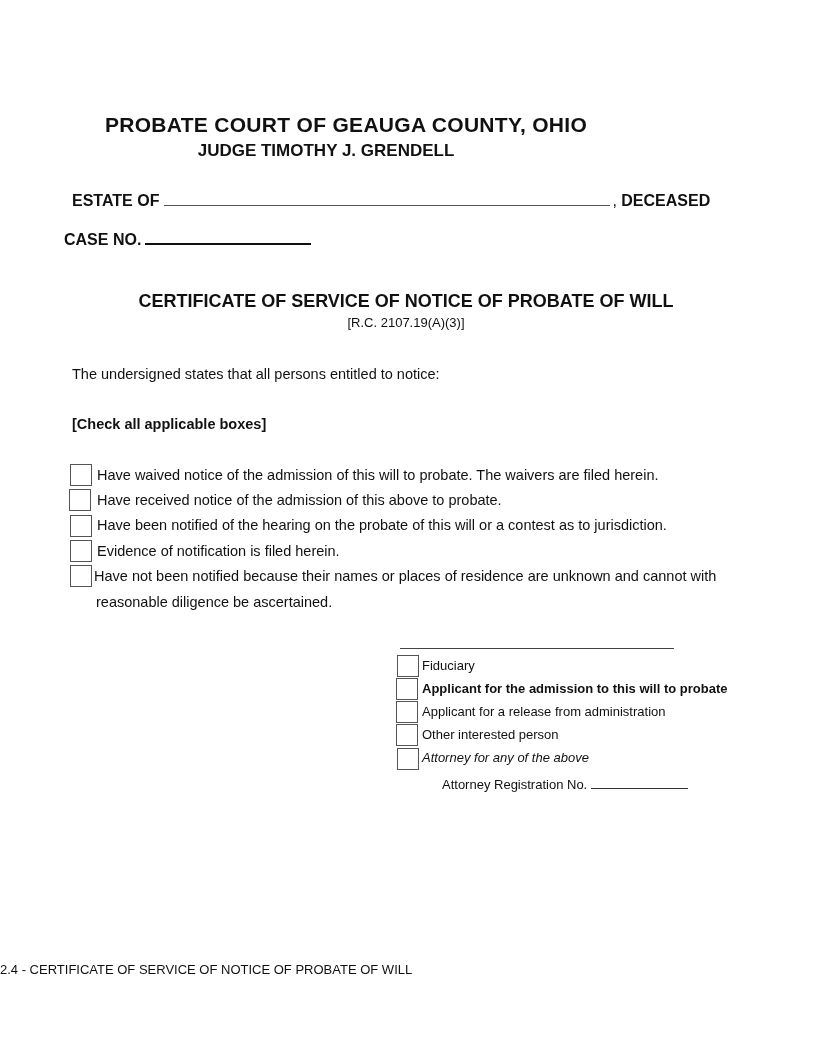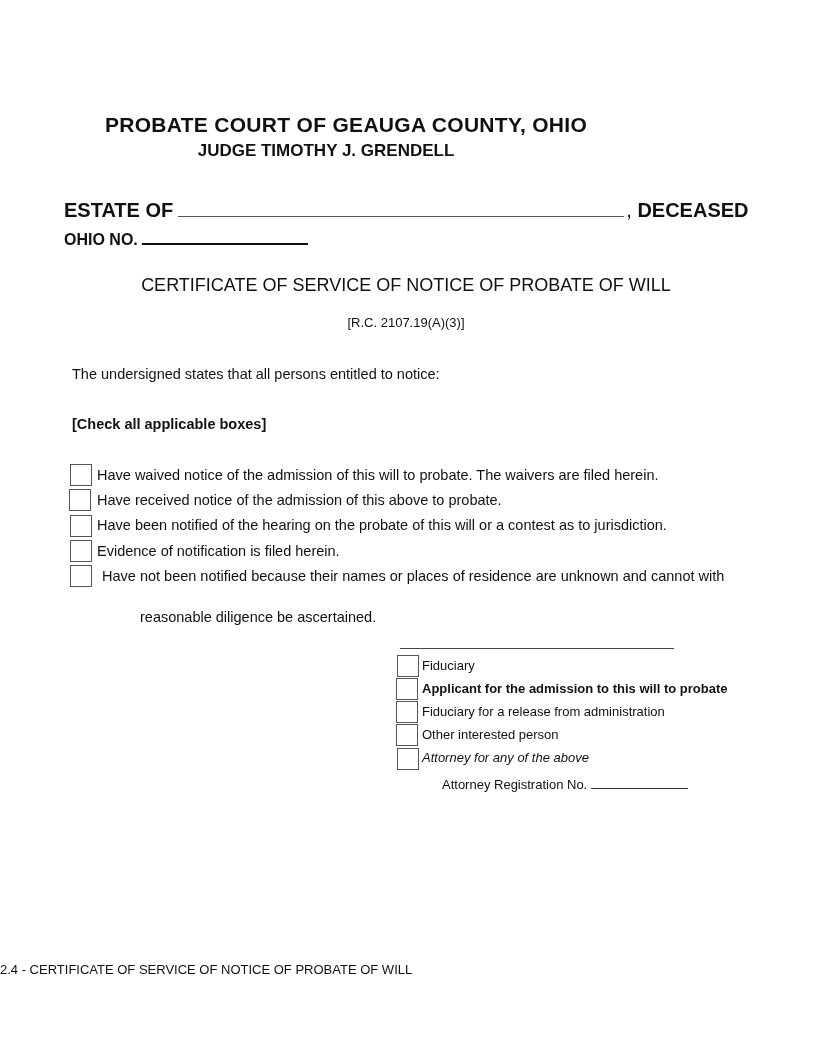--- a/index.html
+++ b/index.html
@@ -21,22 +21,22 @@
       text-align: center;
       font-size: 21px; font-weight: bold;
       letter-spacing: 0.3px;
     }
     .judge {
       left: 0; width: 652px; top: 141px;
       text-align: center;
       font-size: 17px; font-weight: bold;
     }
     .estate-line {
-      left: 64px; top: 191px;
-      font-size: 20px; font-weight: bold; margin-top: 8px;
+      left: 72px; top: 191px;
+      font-size: 16px; font-weight: bold;
     }
     .estate-line .blank {
       display: inline-block;
       width: 446px;
       border-bottom: 1px solid #555;
       height: 14px;
       vertical-align: baseline;
       margin: 0 2px 0 5px;
     }
     .estate-line .comma { font-weight: normal; }
@@ -46,23 +46,23 @@
     }
     .case-line .blank {
       display: inline-block;
       width: 166px;
       border-bottom: 2px solid #111;
       height: 14px;
       vertical-align: baseline;
       margin-left: 4px;
     }
     .cert-title {
-      left: 0; width: 812px; top: 275px;
+      left: 0; width: 812px; top: 291px;
       text-align: center;
-      font-size: 18px; font-weight: normal;
+      font-size: 18px; font-weight: bold;
     }
     .statute {
       left: 0; width: 812px; top: 315px;
       text-align: center;
       font-size: 13px;
     }
     .intro {
       left: 72px; top: 366px;
       font-size: 14.5px;
     }
@@ -116,21 +116,21 @@
 <body>
 
 <div class="abs court-title">PROBATE COURT OF GEAUGA COUNTY, OHIO</div>
 <div class="abs judge">JUDGE TIMOTHY J. GRENDELL</div>
 
 <div class="abs estate-line">
   <span>ESTATE OF</span><span class="blank"></span><span class="comma">,</span>
   <span>DECEASED</span>
 </div>
 <div class="abs case-line">
-  <span>OHIO NO.</span><span class="blank"></span>
+  <span>CASE NO.</span><span class="blank"></span>
 </div>
 
 <div class="abs cert-title">CERTIFICATE OF SERVICE OF NOTICE OF PROBATE OF WILL</div>
 <div class="abs statute">[R.C. 2107.19(A)(3)]</div>
 
 <div class="abs intro">The undersigned states that all persons entitled to notice:</div>
 <div class="abs check-all">[Check all applicable boxes]</div>
 
 <div>
   <div class="cb" style="left:70px; top:464px;"></div>
@@ -139,35 +139,35 @@
   <div class="cb" style="left:69px; top:489px;"></div>
   <div class="notice-text" style="left:97px; top:492px;">Have received notice of the admission of this above to probate.</div>
 
   <div class="cb" style="left:70px; top:515px;"></div>
   <div class="notice-text" style="left:97px; top:517px;">Have been notified of the hearing on the probate of this will or a contest as to jurisdiction.</div>
 
   <div class="cb" style="left:70px; top:540px;"></div>
   <div class="notice-text" style="left:97px; top:543px;">Evidence of notification is filed herein.</div>
 
   <div class="cb" style="left:70px; top:565px;"></div>
-  <div class="notice-text" style="left:102px; top:568px;">Have not been notified because their names or places of residence are unknown and cannot with</div>
-  <div class="notice-text" style="left:96px; top:609px;margin-left:44px;">reasonable diligence be ascertained.</div>
+  <div class="notice-text" style="left:94px; top:568px;">Have not been notified because their names or places of residence are unknown and cannot with</div>
+  <div class="notice-text" style="left:96px; top:594px;">reasonable diligence be ascertained.</div>
 </div>
 
 <div class="abs sig-line"></div>
 
 <div>
   <div class="cb" style="left:397px; top:655px;"></div>
   <div class="role-text" style="left:422px; top:658px;">Fiduciary</div>
 
   <div class="cb" style="left:396px; top:678px;"></div>
   <div class="role-text" style="left:422px; top:681px;font-weight:bold;">Applicant for the admission to this will to probate</div>
 
   <div class="cb" style="left:396px; top:701px;"></div>
-  <div class="role-text" style="left:422px; top:704px;">Fiduciary for a release from administration</div>
+  <div class="role-text" style="left:422px; top:704px;">Applicant for a release from administration</div>
 
   <div class="cb" style="left:396px; top:724px;"></div>
   <div class="role-text" style="left:422px; top:727px;">Other interested person</div>
 
   <div class="cb" style="left:397px; top:748px;"></div>
   <div class="role-text" style="left:422px; top:750px;font-style:italic;">Attorney for any of the above</div>
 </div>
 
 <div class="abs reg-line">
   <span>Attorney Registration No.</span><span class="blank"></span>

